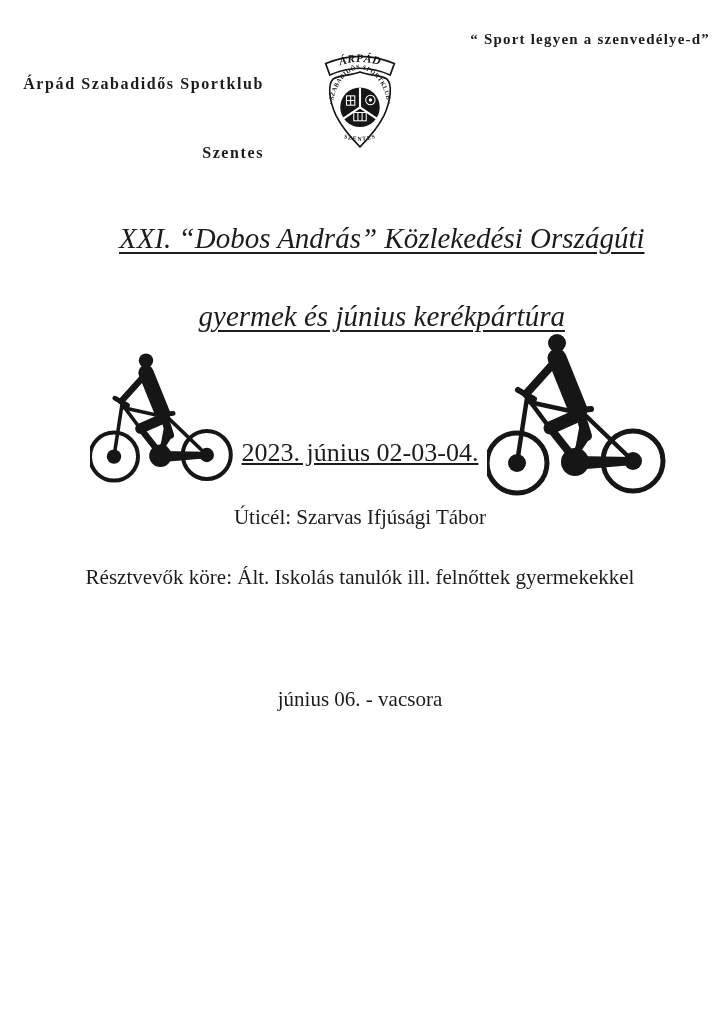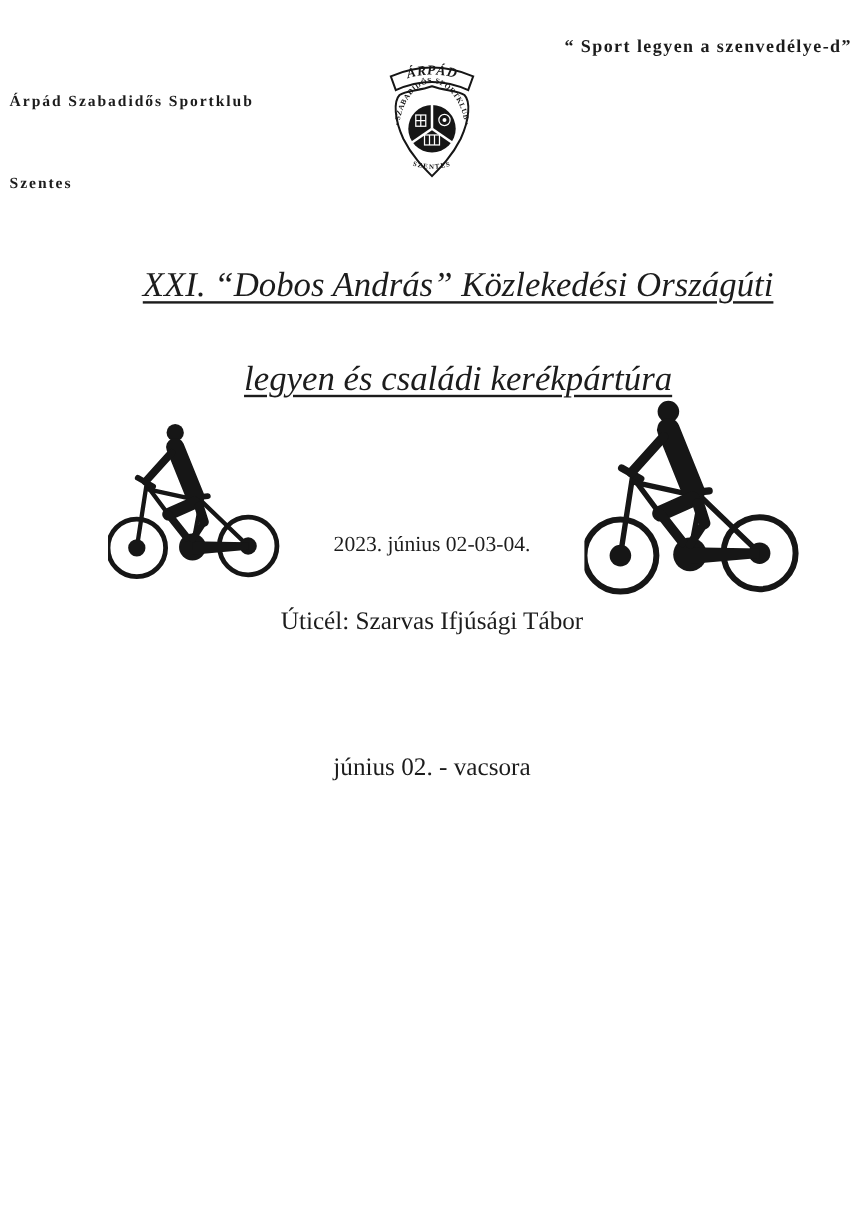--- a/index.html
+++ b/index.html
@@ -10,41 +10,41 @@
     background:#ffffff;
     color:#1c1c1c;
     font-family:"Liberation Serif","DejaVu Serif",serif;
     overflow:hidden;
   }
   .page * { white-space:pre-wrap; }
 
   
   .club {
     position:absolute; left:8px; top:26px; width:256px;
-    text-align:left; font-weight:bold; font-size:13px;
+    text-align:right; font-weight:bold; font-size:16px;
     letter-spacing:1.6px; line-height:23px;
   }
   .slogan {
     position:absolute; right:10px; top:28px; width:268px;
     text-align:right; font-weight:bold; font-size:15px;
     letter-spacing:1.2px; line-height:22px;
   }
   .logo { position:absolute; left:308px; top:12px; width:104px; height:104px; }
   .logo svg { width:100%; height:100%; }
 
   
   .content { position:absolute; left:0; top:126px; width:720px; text-align:center; }
 
   .title {
     margin:0; font-size:29px; font-weight:normal; font-style:italic;
     line-height:39px;
   }
   .title .u { text-decoration:underline; text-decoration-thickness:2px; text-underline-offset:4px; }
 
-  .date { margin-top:8px; font-size:18px; line-height:32px; }
+  .date { margin-top:8px; font-size:26px; line-height:32px;text-decoration:underline; }
   .ln   { font-size:21px; line-height:24px; }
   .lodging-head { margin-top:38px; }
   .meals { margin-top:8px; }
 
   
   .cyclist { position:absolute; }
   .cyclist-left  { left:90px;  top:350px; width:164px; height:138px; }
   .cyclist-right { left:487px; top:330px; width:205px; height:172px; }
 </style>
 </head>
@@ -137,28 +137,29 @@
     <use href="#cyclist"></use>
   </svg>
   <svg class="cyclist cyclist-right" viewBox="0 0 205 172">
     <use href="#cyclist"></use>
   </svg>
 
   <div class="content">
 
     <h1 class="title">
       <span class="u">XXI. “Dobos András” Közlekedési Országúti</span><br>
-      <span class="u">legyen és családi kerékpártúra</span>
+      <span class="u">gyermek és június kerékpártúra</span>
     </h1>
 
     <div class="date">2023. június 02-03-04.</div>
     <div class="ln">Úticél: Szarvas Ifjúsági Tábor</div>
+    <div class="ln">Résztvevők köre: Ált. Iskolás tanulók ill. felnőttek gyermekekkel</div>
 
     <div class="meals">
-      <div class="ln">június 02. - vacsora</div>
+      <div class="ln">június 06. - vacsora</div>
     </div>
 
     
     
 
     
 
     
 
     

